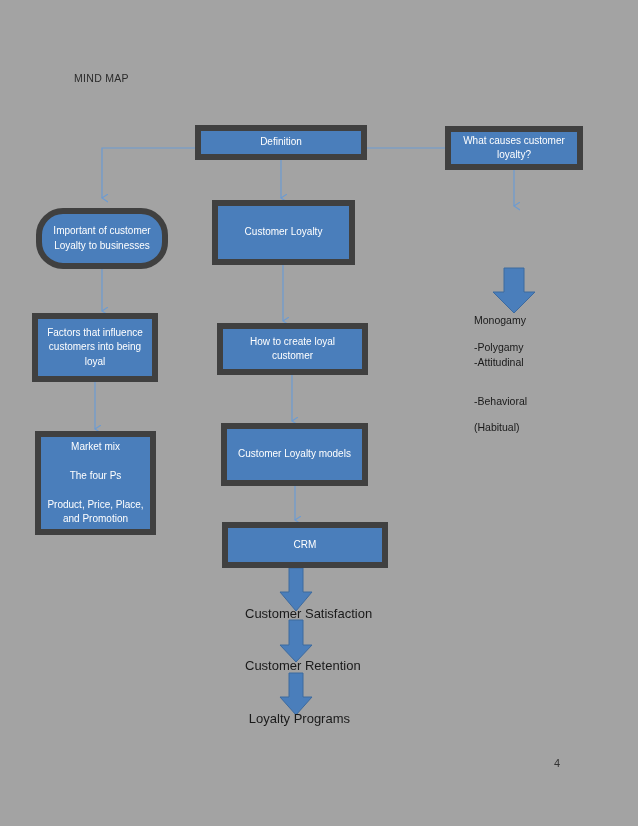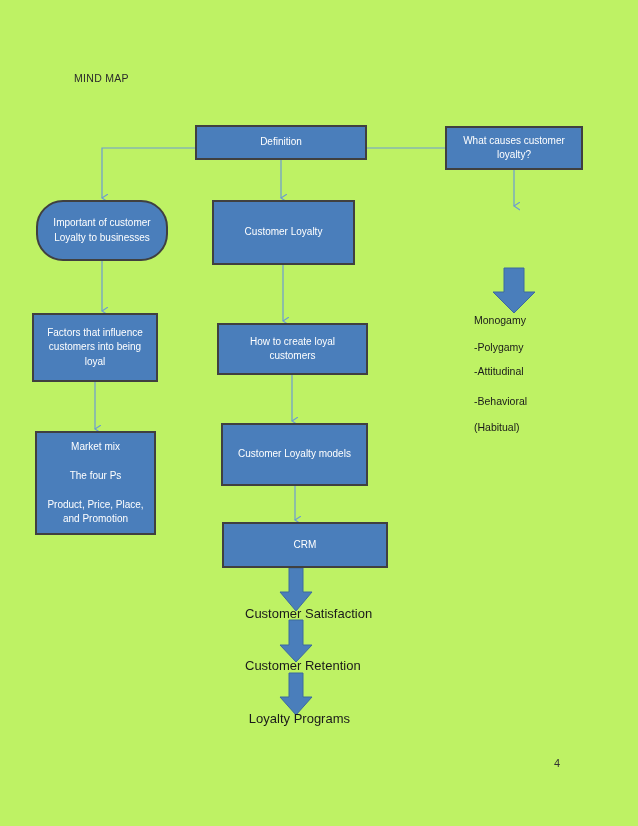--- a/index.html
+++ b/index.html
@@ -9,21 +9,21 @@
     background: #ffffff;
   }
   body {
     font-family: "Liberation Sans", sans-serif;
     color: #000000;
   }
   #page {
     position: relative;
     width: 638px;
     height: 826px;
-    background: #bef264;
+    background: #a3a3a3;
     overflow: hidden;
   }
   #svg-layer {
     position: absolute;
     left: 0;
     top: 0;
     width: 638px;
     height: 826px;
     pointer-events: none;
   }
@@ -40,21 +40,21 @@
     position: absolute;
     left: 554px;
     top: 757px;
     font-size: 11px;
     color: #333333;
   }
   .node {
     position: absolute;
     box-sizing: border-box;
     background: #4a7ebb;
-    border: 2px solid #404040;
+    border: 6px solid #404040;
     color: #ffffff;
     font-size: 10px;
     line-height: 1.45;
     text-align: center;
     display: flex;
     align-items: center;
     justify-content: center;
     padding: 2px 6px;
     z-index: 3;
   }
@@ -128,39 +128,39 @@
 
   <div class="node" style="left:195px; top:125px; width:172px; height:35px;">
     <span class="node-text">Definition</span>
   </div>
 
   <div class="node" style="left:445px; top:126px; width:138px; height:44px;">
     <span class="node-text">What causes customer
 loyalty?</span>
   </div>
 
-  <div class="node" style="left:36px; top:200px; width:132px; height:61px;border-radius:27px;">
+  <div class="node" style="left:36px; top:208px; width:132px; height:61px;border-radius:27px;">
     <span class="node-text">Important of customer
 Loyalty to businesses</span>
   </div>
 
   <div class="node" style="left:212px; top:200px; width:143px; height:65px;">
     <span class="node-text">Customer Loyalty</span>
   </div>
 
 
   <div class="node" style="left:32px; top:313px; width:126px; height:69px;">
     <span class="node-text">Factors that influence
 customers into being
 loyal</span>
   </div>
 
   <div class="node" style="left:217px; top:323px; width:151px; height:52px;">
     <span class="node-text">How to create loyal
-customers</span>
+customer</span>
   </div>
 
   <div class="node" style="left:35px; top:431px; width:121px; height:104px;align-items:center;">
     <span class="node-text">Market mix
 
 The four Ps
 
 Product, Price, Place,
 and Promotion</span>
   </div>
@@ -184,21 +184,21 @@
   <div class="plain-label" style="left:245px; top:711px; width:105px;">
     <span>Loyalty Programs</span>
   </div>
 
   <div class="list-item" style="left:474px; top:314px;">
     <span>Monogamy</span>
   </div>
   <div class="list-item" style="left:474px; top:341px;">
     <span>-Polygamy</span>
   </div>
-  <div class="list-item" style="left:474px; top:365px;">
+  <div class="list-item" style="left:474px; top:356px;">
     <span>-Attitudinal</span>
   </div>
   <div class="list-item" style="left:474px; top:395px;">
     <span>-Behavioral</span>
   </div>
   <div class="list-item" style="left:474px; top:421px;">
     <span>(Habitual)</span>
   </div>
 
   <div class="page-number">4</div>

